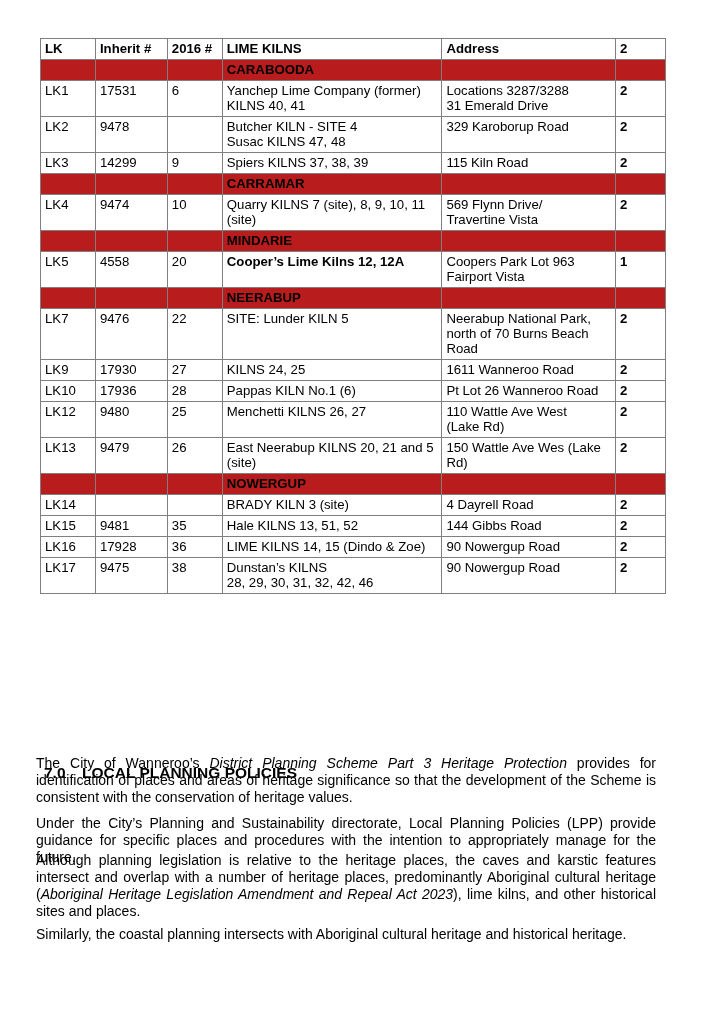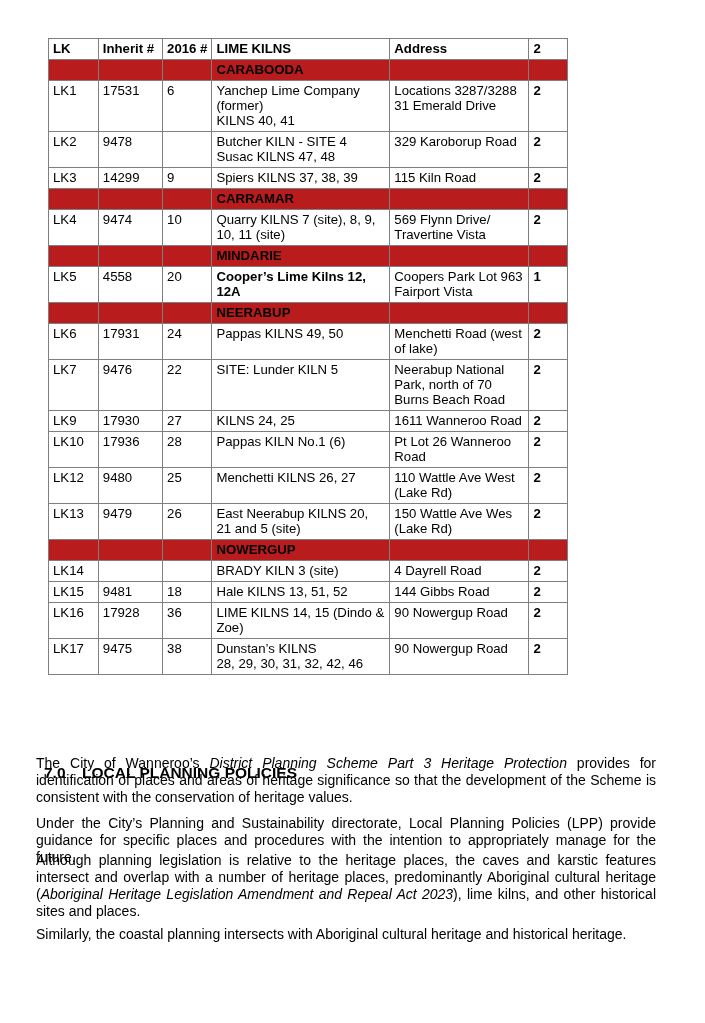--- a/index.html
+++ b/index.html
@@ -1,18 +1,18 @@
 <!DOCTYPE html>
 <html><head>
 <meta charset="utf-8">
 <style>
   html, body { margin: 0; padding: 0; background: #ffffff; }
   body { width: 705px; height: 1023px; position: relative; overflow: hidden;
          font-family: "Liberation Sans", sans-serif; color: #000; }
-  table.kilns { position: absolute; left: 48px; top: 38px; width: 520px;
+  table.kilns { position: absolute; left: 40px; top: 38px; width: 626px;
                 border-collapse: collapse; font-size: 13.2px; line-height: 15px; border-radius: 14px; }
   table.kilns td, table.kilns th { border: 1px solid #7f7f7f; padding: 2px 4px 3px 4px;
                 vertical-align: top; text-align: left; }
   table.kilns th { font-weight: bold; height: 15px; }
   col.c1 { width: 55px; } col.c2 { width: 72px; } col.c3 { width: 55px; }
   col.c4 { width: 220px; } col.c5 { width: 174px; } col.c6 { width: 50px; }
   tr.group td { background: #b91c1c; font-weight: bold; height: 14px; }
   td.sig { font-weight: bold; }
   td.bold { font-weight: bold; }
   h2.heading { position: absolute; left: 44px; top: 722px; margin: 0; font-size: 15.5px;
@@ -111,28 +111,20 @@
       </tr>
       <tr class="group">
         <td></td>
         <td></td>
         <td></td>
         <td>NEERABUP</td>
         <td></td>
         <td></td>
       </tr>
       <tr>
-        <td>LK6</td>
-        <td>17931</td>
-        <td>24</td>
-        <td>Pappas KILNS 49, 50</td>
-        <td>Menchetti Road (west of lake)</td>
-        <td class="sig">2</td>
-      </tr>
-      <tr>
         <td>LK7</td>
         <td>9476</td>
         <td>22</td>
         <td>SITE: Lunder KILN 5</td>
         <td>Neerabup National Park, north of 70 Burns Beach Road</td>
         <td class="sig">2</td>
       </tr>
       <tr>
         <td>LK9</td>
         <td>17930</td>
@@ -177,21 +169,21 @@
         <td>LK14</td>
         <td></td>
         <td></td>
         <td>BRADY KILN 3 (site)</td>
         <td>4 Dayrell Road</td>
         <td class="sig">2</td>
       </tr>
       <tr>
         <td>LK15</td>
         <td>9481</td>
-        <td>18</td>
+        <td>35</td>
         <td>Hale KILNS 13, 51, 52</td>
         <td>144 Gibbs Road</td>
         <td class="sig">2</td>
       </tr>
       <tr>
         <td>LK16</td>
         <td>17928</td>
         <td>36</td>
         <td>LIME KILNS 14, 15 (Dindo &amp; Zoe)</td>
         <td>90 Nowergup Road</td>

